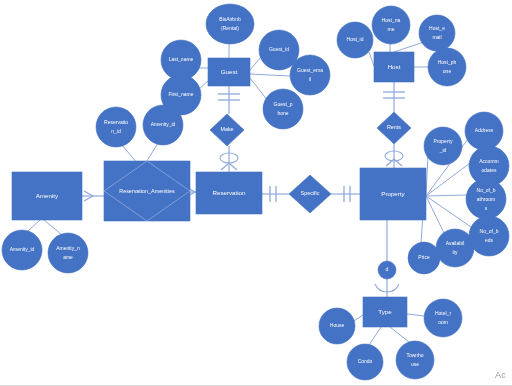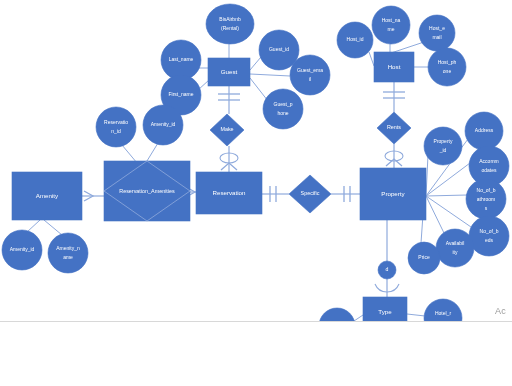--- a/index.html
+++ b/index.html
@@ -3,21 +3,21 @@
 <meta charset="utf-8">
 <style>
   html, body {
     margin: 0;
     padding: 0;
     background: #ffffff;
   }
   #canvas {
     position: relative;
     width: 512px;
-    height: 322px;
+    height: 386px;
     background: #ffffff;
     overflow: hidden;
     font-family: "Liberation Sans", sans-serif;
   }
   #er-svg {
     position: absolute;
     top: 0;
     left: 0;
     width: 512px;
     height: 386px;

